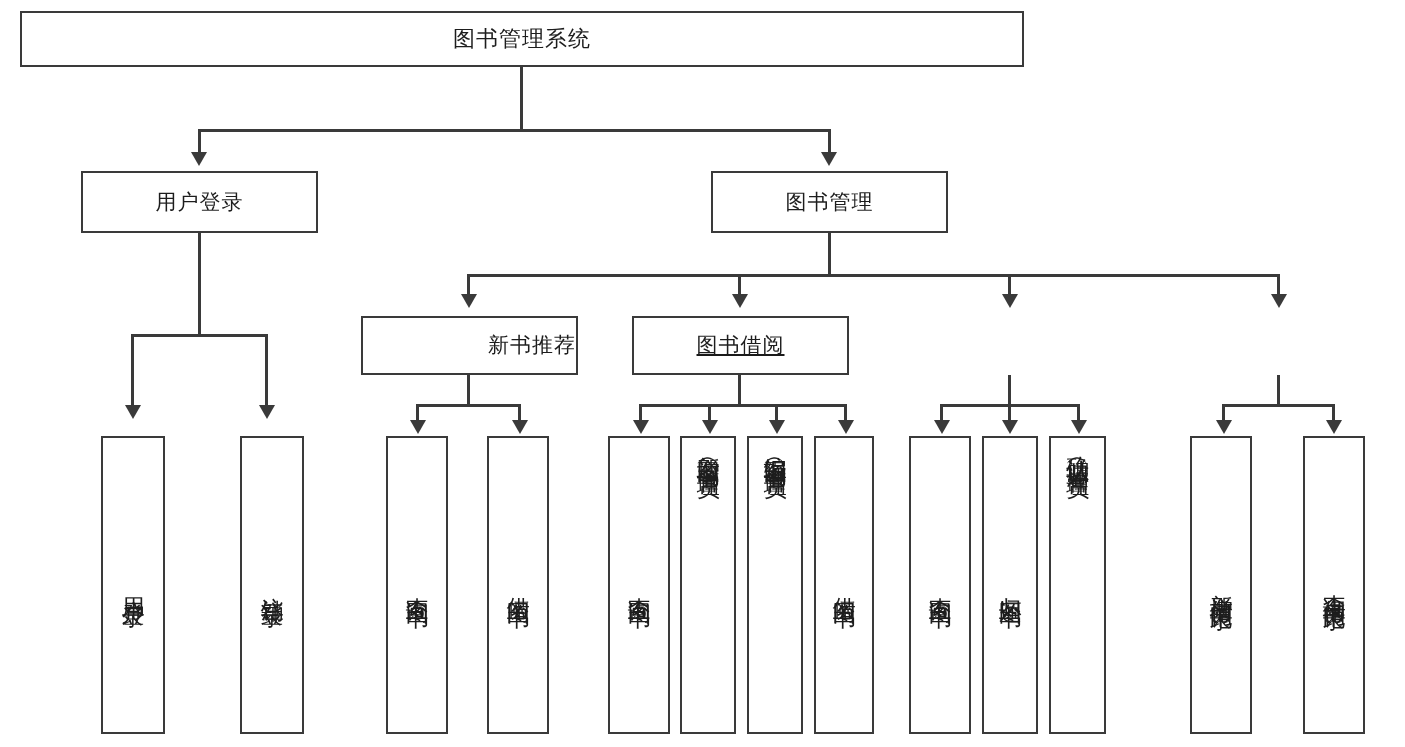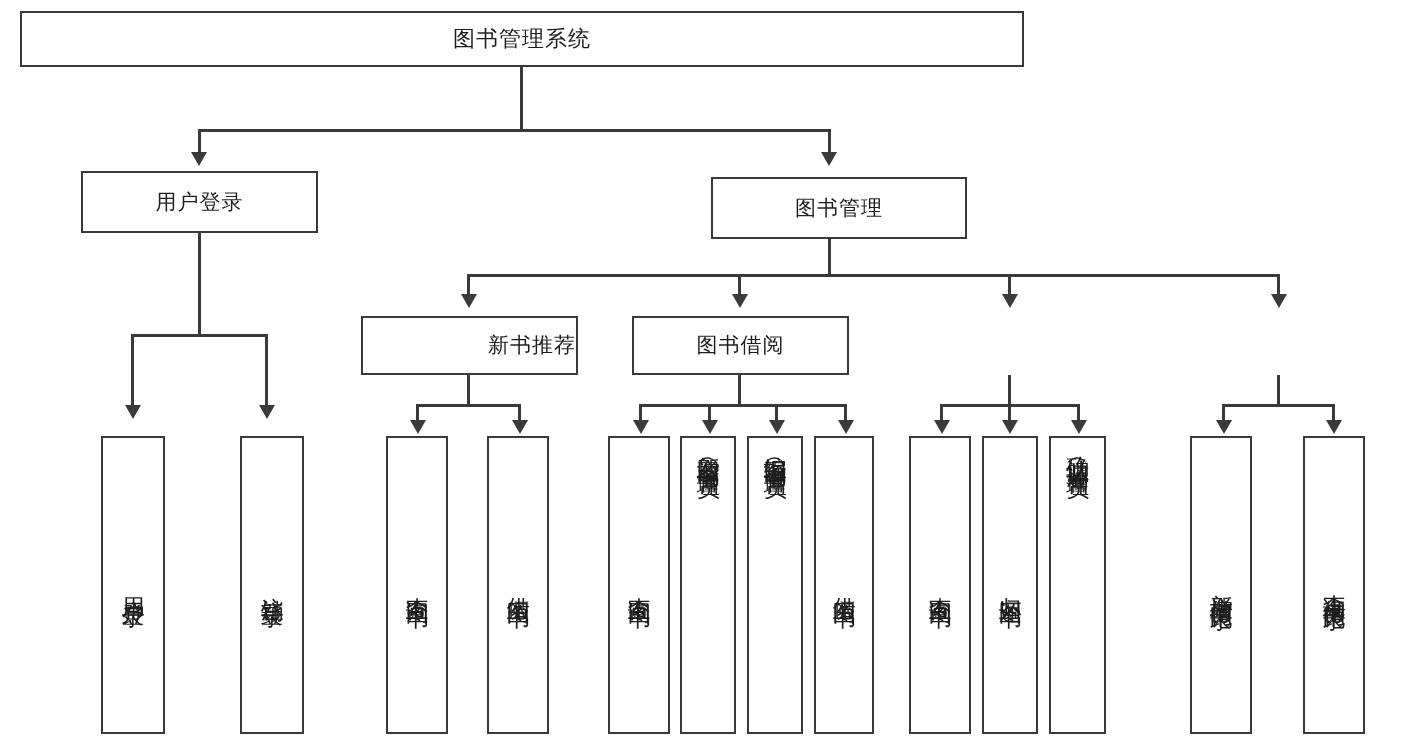--- a/index.html
+++ b/index.html
@@ -151,28 +151,28 @@
   <div class="seg vseg" style="left:1332px;top:404px;height:17px;"></div>
   <div class="arrow" style="left:1326px;top:420px;"></div>
 
   <div class="node h root" style="left:20px;top:11px;width:1004px;height:56px;">
     <span class="lbl">图书管理系统</span>
   </div>
 
   <div class="node h" style="left:81px;top:171px;width:237px;height:62px;">
     <span class="lbl">用户登录</span>
   </div>
-  <div class="node h" style="left:711px;top:177px;width:256px;height:62px;">
+  <div class="node h" style="left:711px;top:171px;width:237px;height:62px;">
     <span class="lbl">图书管理</span>
   </div>
 
   <div class="node h" style="left:361px;top:316px;width:217px;height:59px;justify-content:flex-end;">
     <span class="lbl">新书推荐</span>
   </div>
-  <div class="node h" style="left:632px;top:316px;width:217px;height:59px;">
+  <div class="node h" style="left:632px;top:316px;width:217px;height:59px;text-decoration:underline;">
     <span class="lbl">图书借阅</span>
   </div>
 
   <div class="node v mid" style="left:101px;top:436px;width:64px;height:298px;">
     <span class="lbl">用户登录</span>
   </div>
   <div class="node v mid" style="left:240px;top:436px;width:64px;height:298px;">
     <span class="lbl">注销登录</span>
   </div>
 

